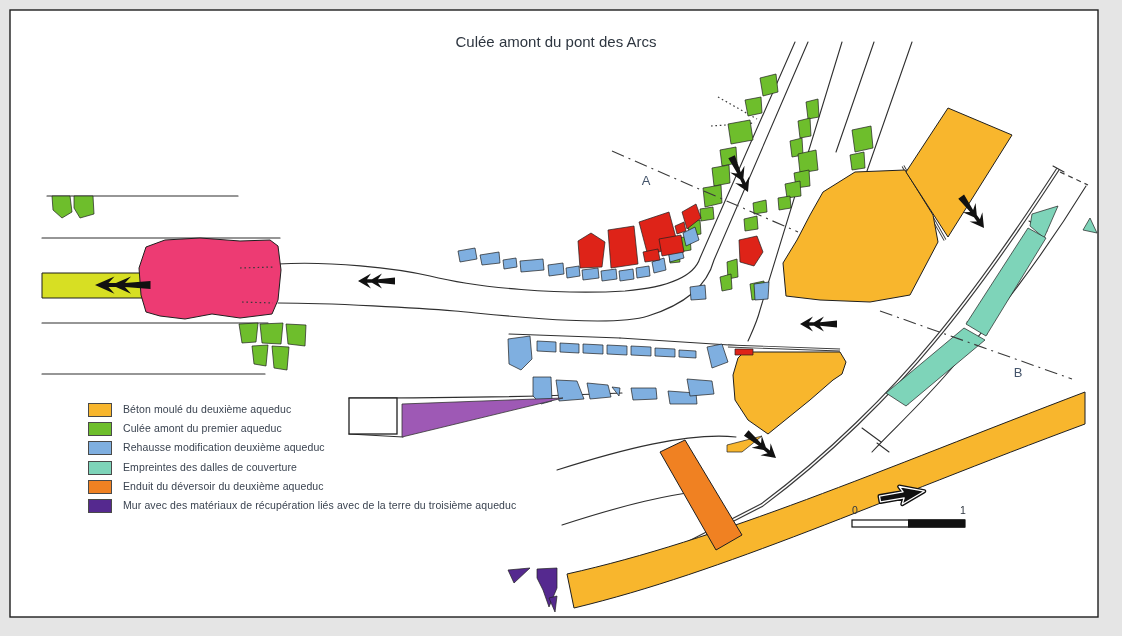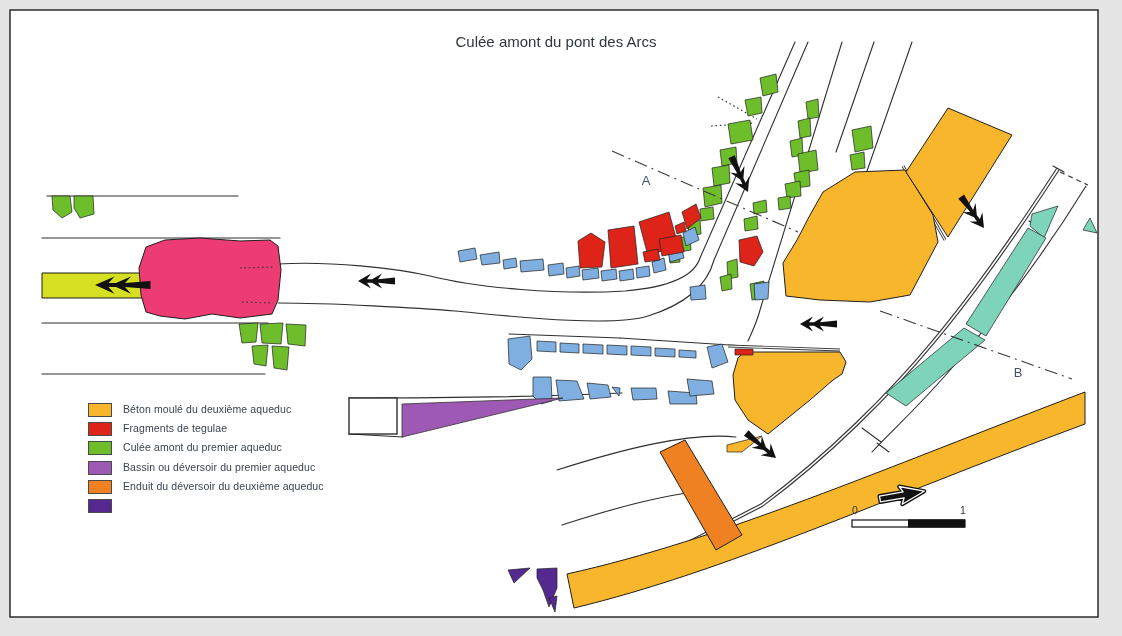--- a/index.html
+++ b/index.html
@@ -234,33 +234,34 @@
     <text x="963" y="514" class="maptext" font-size="10.5" text-anchor="middle">1</text>
   </g>
 </svg>
 
 <div class="legend">
   <div class="lrow">
         <span class="sw" style="background: rgb(248, 182, 45);"></span>
         <span class="llab">Béton moulé du deuxième aqueduc</span>
       </div>
   <div class="lrow">
-        <span class="sw" style="background: rgb(222, 35, 24);"></span>
-        <span class="llab">Fragments de tegulae</span>
-      </div>
-  <div class="lrow">
         <span class="sw" style="background: rgb(110, 190, 44);"></span>
         <span class="llab">Culée amont du premier aqueduc</span>
       </div>
   <div class="lrow">
-        <span class="sw" style="background: rgb(158, 89, 181);"></span>
-        <span class="llab">Bassin ou déversoir du premier aqueduc</span>
+        <span class="sw" style="background: rgb(127, 175, 224);"></span>
+        <span class="llab">Rehausse modification deuxième aqueduc</span>
+      </div>
+  <div class="lrow">
+        <span class="sw" style="background: rgb(126, 212, 185);"></span>
+        <span class="llab">Empreintes des dalles de couverture</span>
       </div>
   <div class="lrow">
         <span class="sw" style="background: rgb(240, 129, 34);"></span>
         <span class="llab">Enduit du déversoir du deuxième aqueduc</span>
       </div>
   <div class="lrow">
         <span class="sw" style="background: rgb(85, 41, 143);"></span>
+        <span class="llab">Mur avec des matériaux de récupération liés avec de la terre du troisième aqueduc</span>
       </div>
 </div>
 
 </div>
 
 </body></html>

